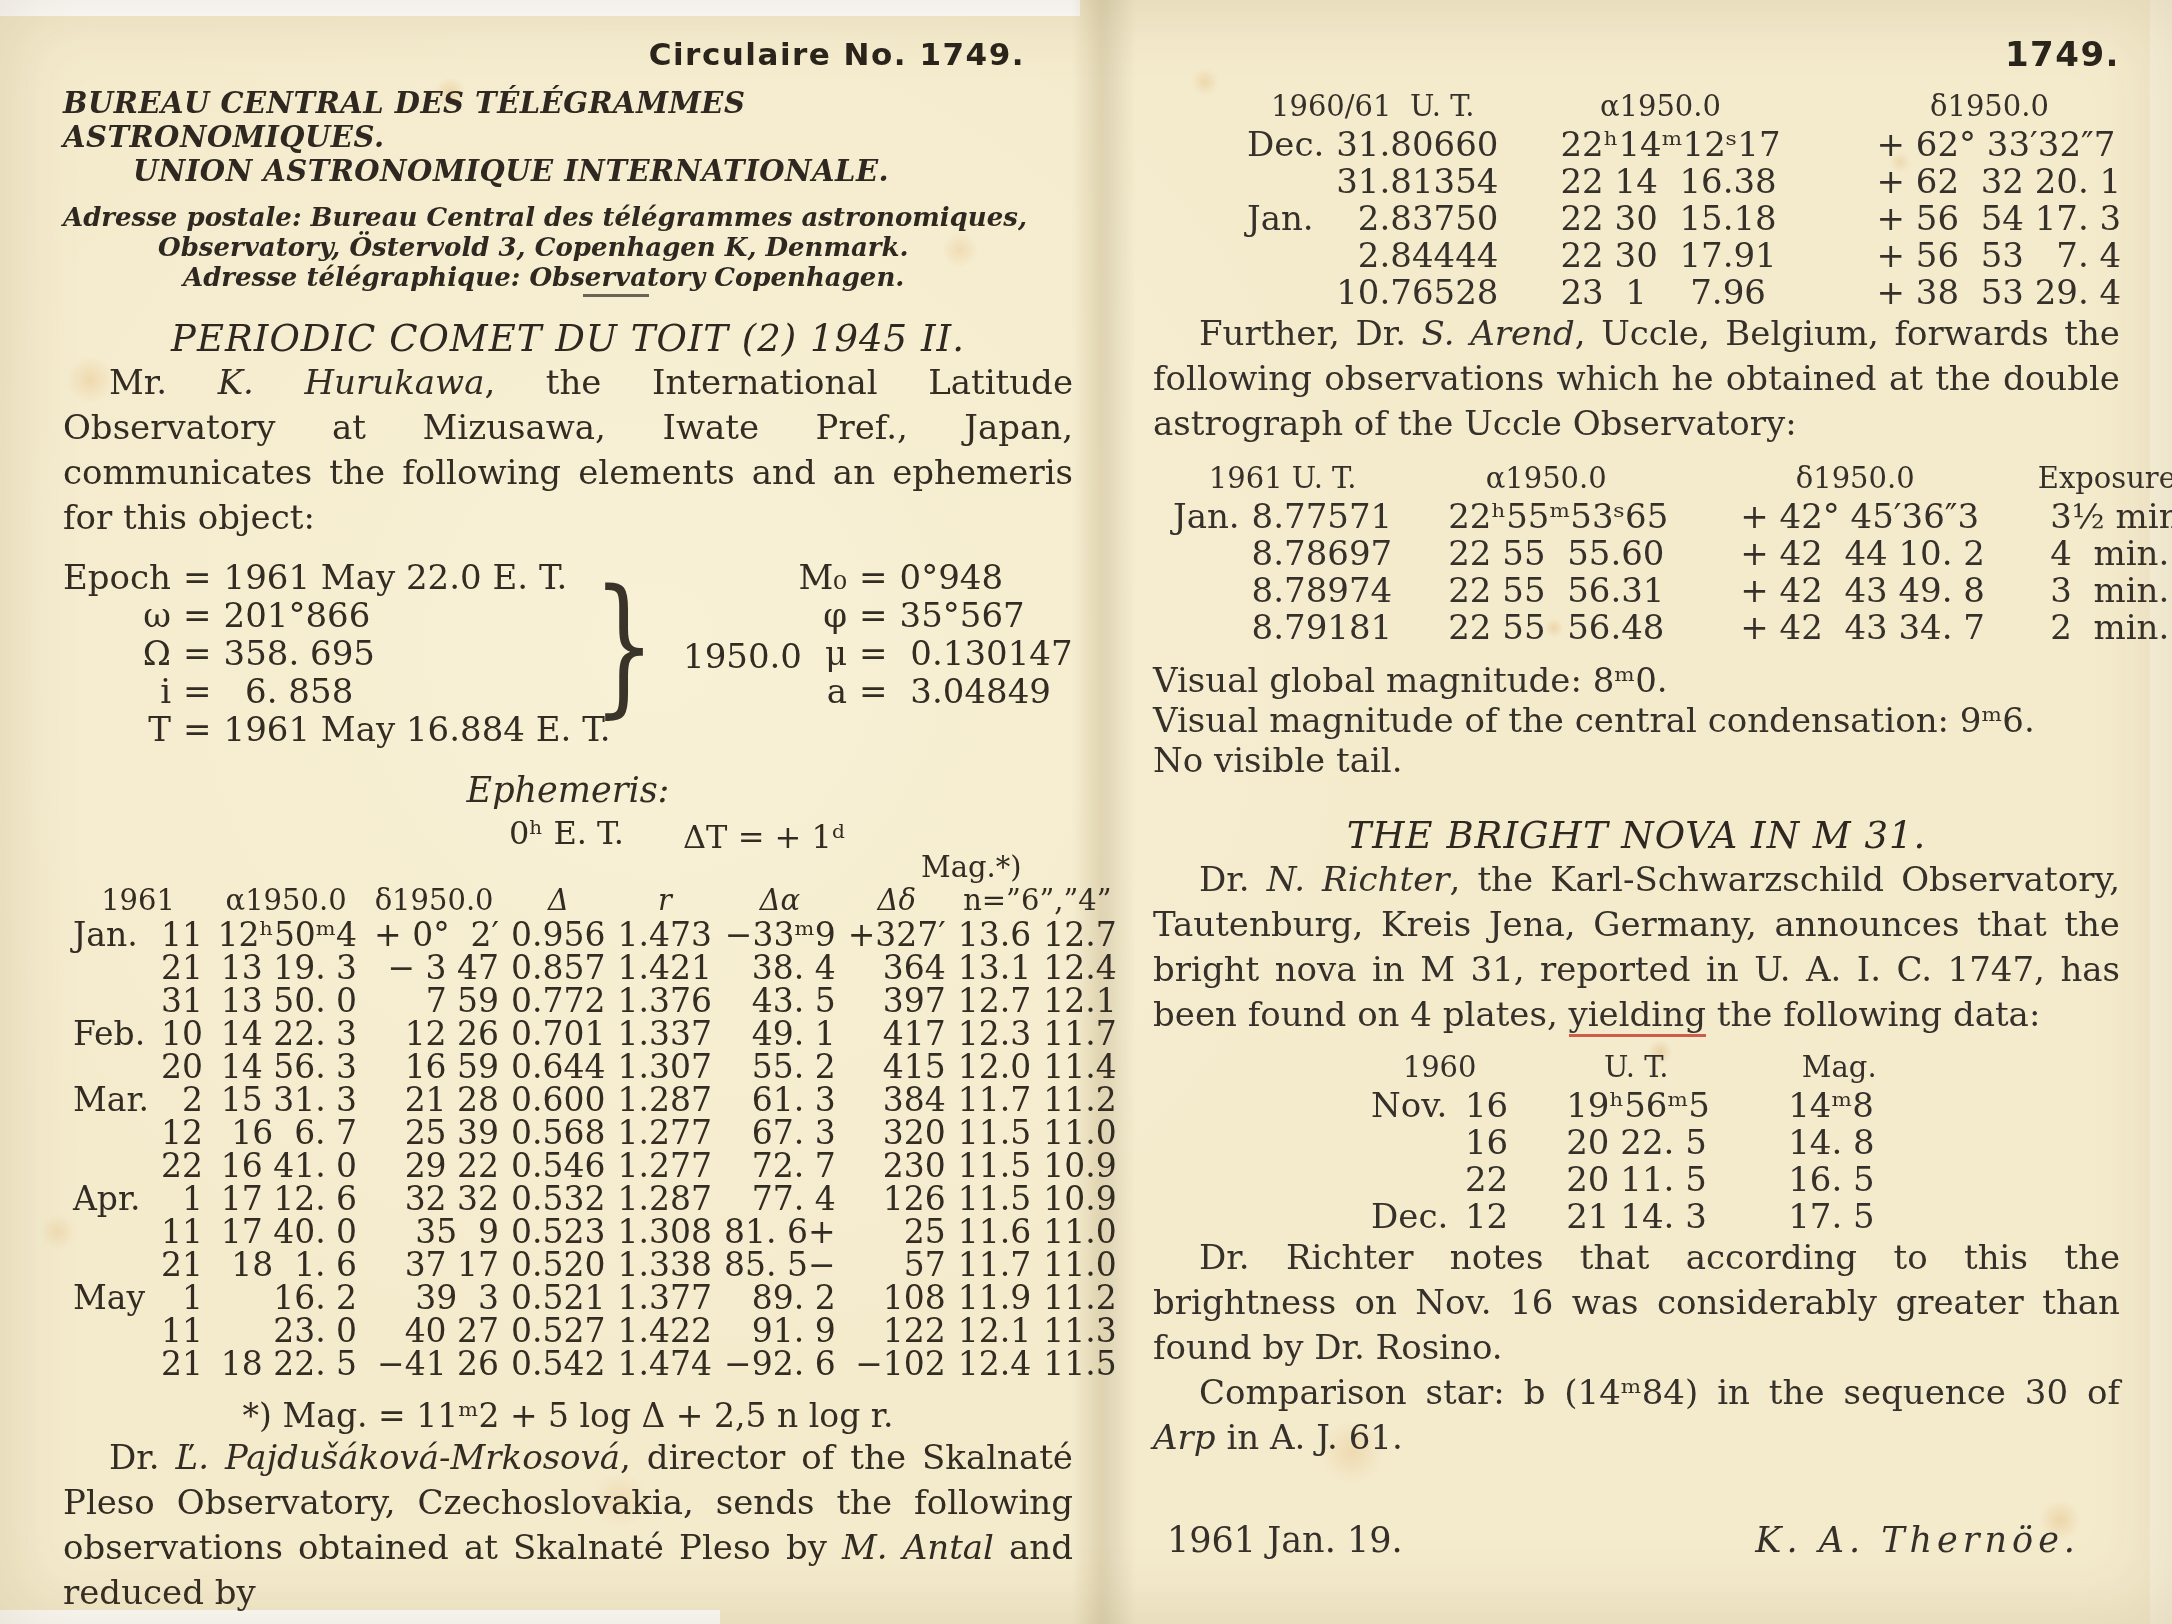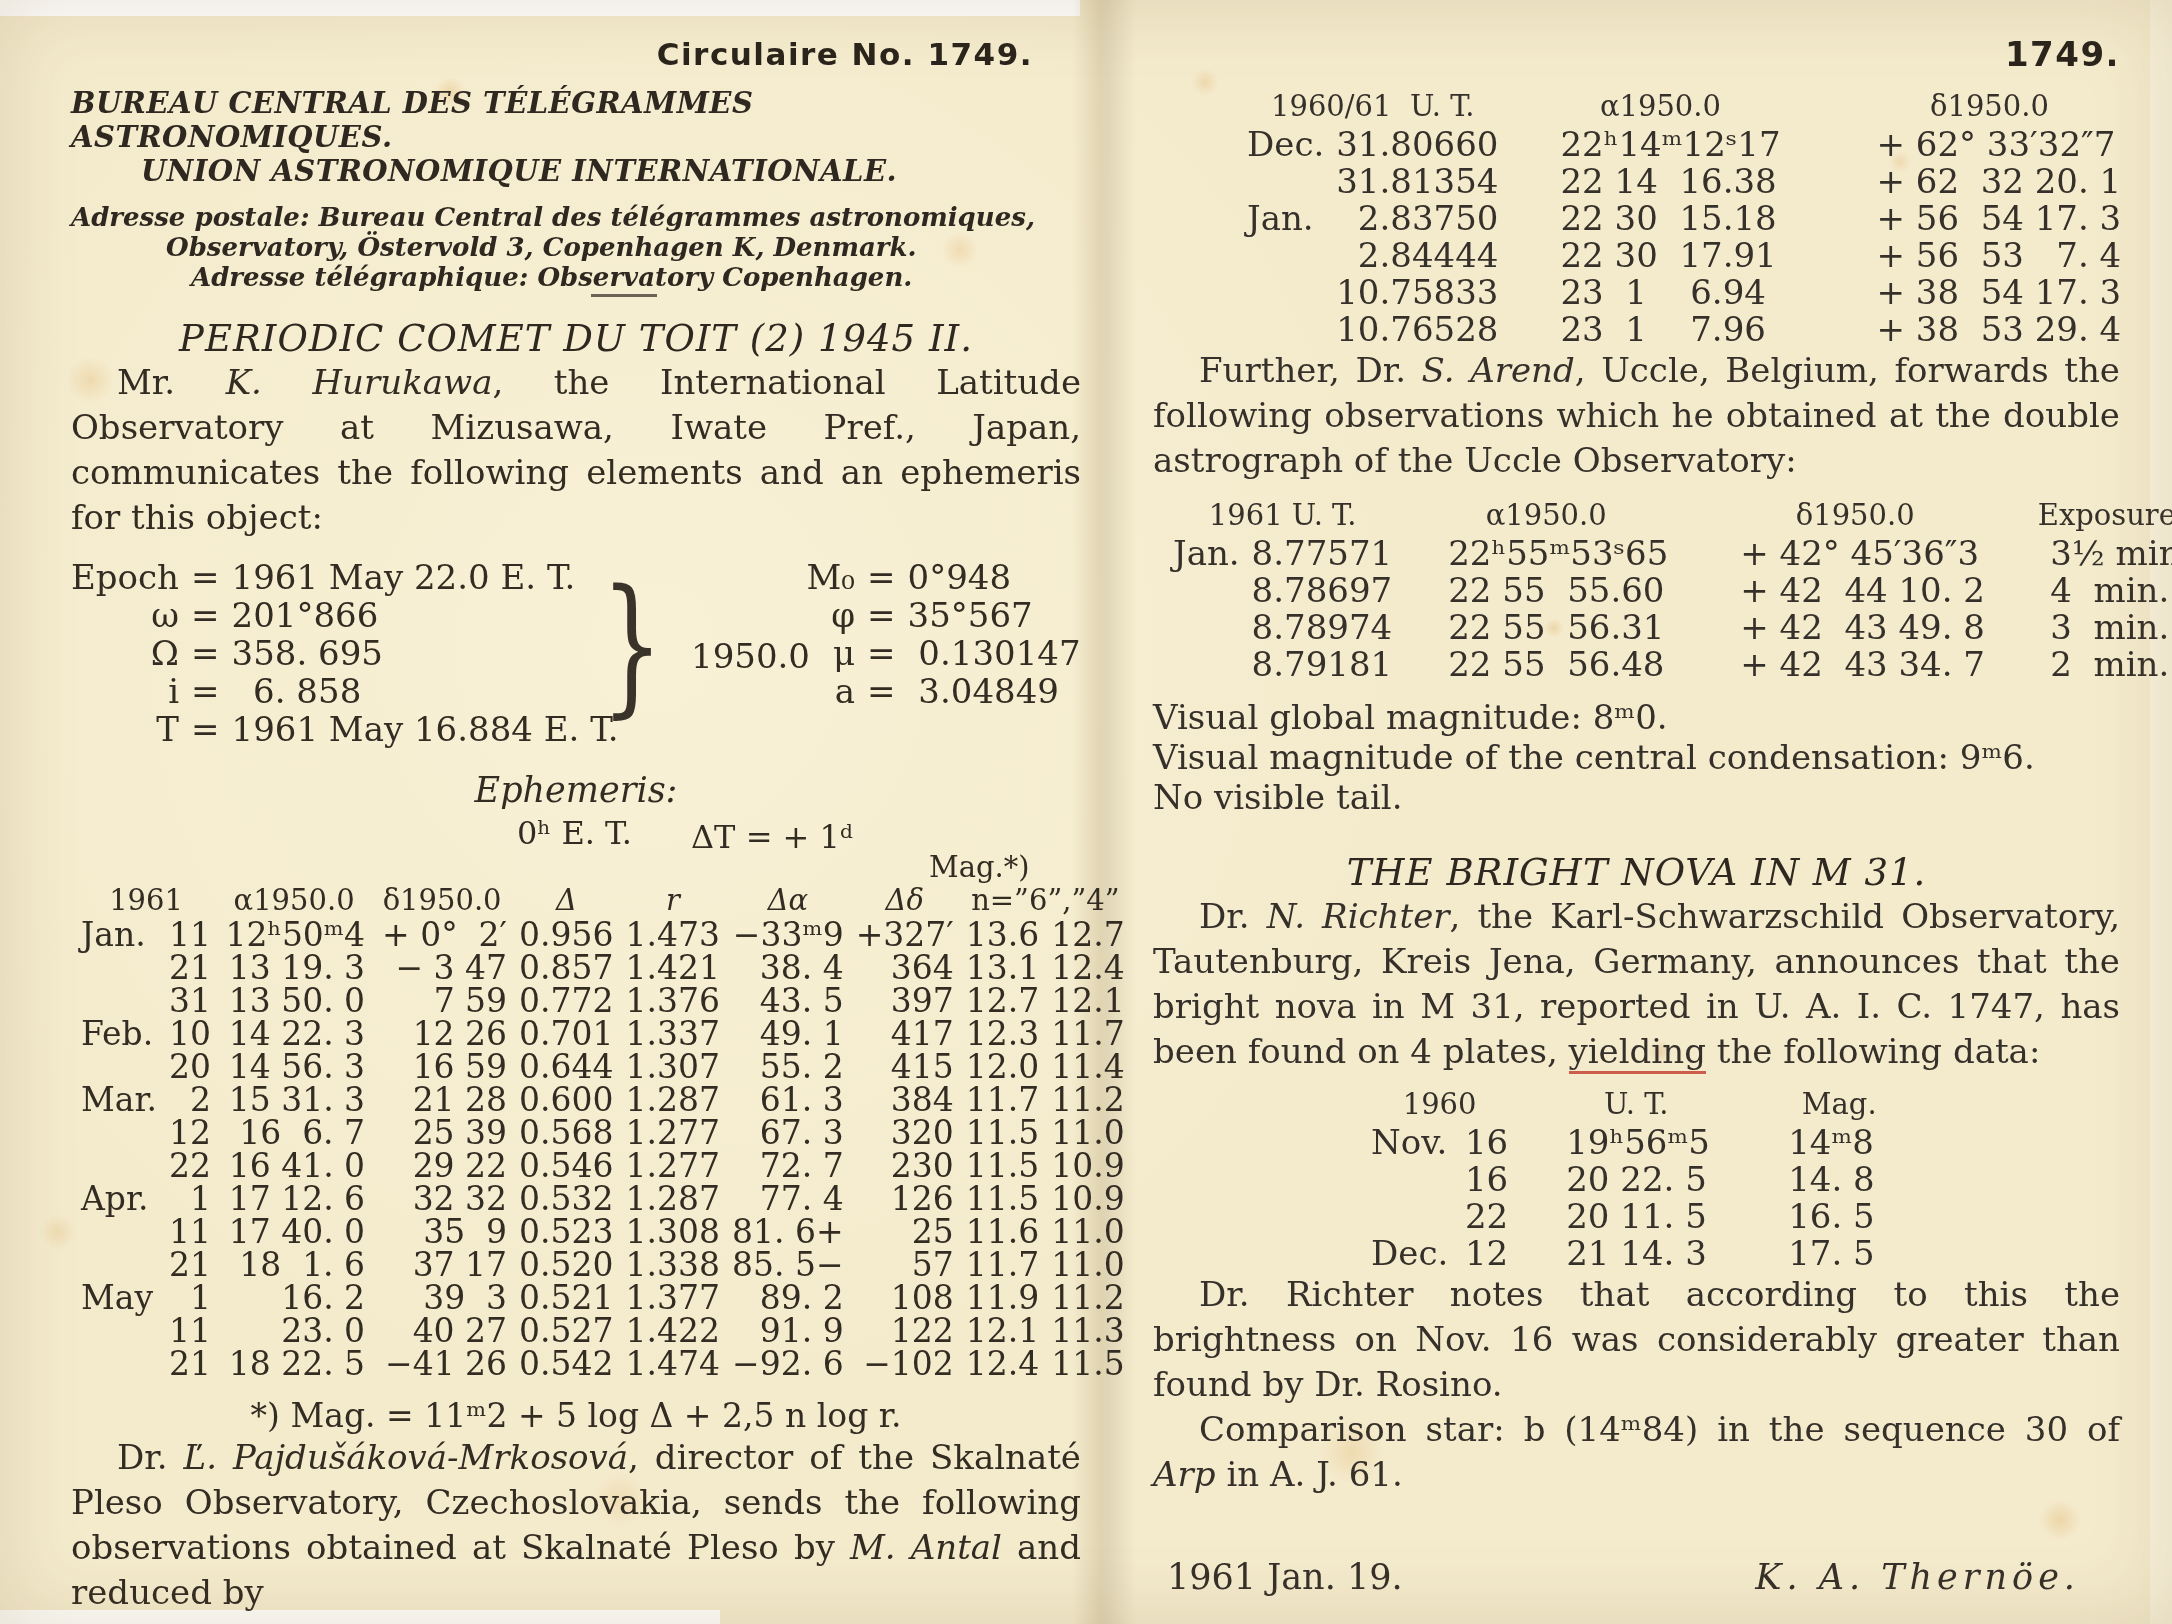--- a/index.html
+++ b/index.html
@@ -29,21 +29,21 @@
   .fold{
     position:absolute; left:1072px; top:0; width:64px; height:1624px;
     background:linear-gradient(to right, rgba(150,125,70,0), rgba(140,115,60,.20) 45%, rgba(100,80,40,.14) 55%, rgba(150,125,70,0));
   }
   .artifact{position:absolute; background:#ffffff;}
   .art-top{left:0; top:0; width:1080px; height:16px; opacity:.95;}
   .art-bottom{left:0; top:1610px; width:720px; height:14px; opacity:.9;}
   .art-right{left:2150px; top:0; width:22px; height:1624px; opacity:.55; background:#fdf8ea;}
 
   .page{position:absolute; top:0; height:1624px; box-sizing:border-box;}
-  .page.left{left:16px; width:1105px; padding:36px 40px 0 55px;}
+  .page.left{left:8px; width:1105px; padding:36px 40px 0 55px;}
   .page.right{left:1105px; width:1067px; padding:34px 52px 0 48px; color:#36302a;}
 
   .circ-no{ text-align:right; padding-right:48px; font-weight:bold; font-size:31px;
             letter-spacing:1.5px; color:#2a241c; font-family:"DejaVu Sans","Liberation Sans",sans-serif;}
   .masthead{margin-top:14px; font-weight:bold; font-style:italic; color:#2e2820;}
   .m1{font-size:29px; letter-spacing:.5px;}
   .m2{font-size:29px; padding-left:70px; letter-spacing:.5px;}
   .m3{font-size:26px; margin-top:14px;}
   .m4{font-size:26px; padding-left:95px;}
   .m5{font-size:26px; padding-left:120px;}
@@ -439,26 +439,20 @@
             <td class="c3">+ 56  54 17. 3</td>
           </tr>
           <tr>
             <td class="c0"></td>
             <td class="c1">2.84444</td>
             <td class="c2">22 30  17.91</td>
             <td class="c3">+ 56  53   7. 4</td>
           </tr>
           <tr>
             <td class="c0"></td>
-            <td class="c1">10.75833</td>
-            <td class="c2">23  1    6.94</td>
-            <td class="c3">+ 38  54 17. 3</td>
-          </tr>
-          <tr>
-            <td class="c0"></td>
             <td class="c1">10.76528</td>
             <td class="c2">23  1    7.96</td>
             <td class="c3">+ 38  53 29. 4</td>
           </tr>
         </tbody>
     </table>
 
     <p class="body p-arend"><span>Further, Dr. </span><i>S. Arend</i><span>, Uccle, Belgium, forwards the following observations which he obtained at the double astrograph of the Uccle Observatory:</span></p>
 
     <table class="obs obs2">

